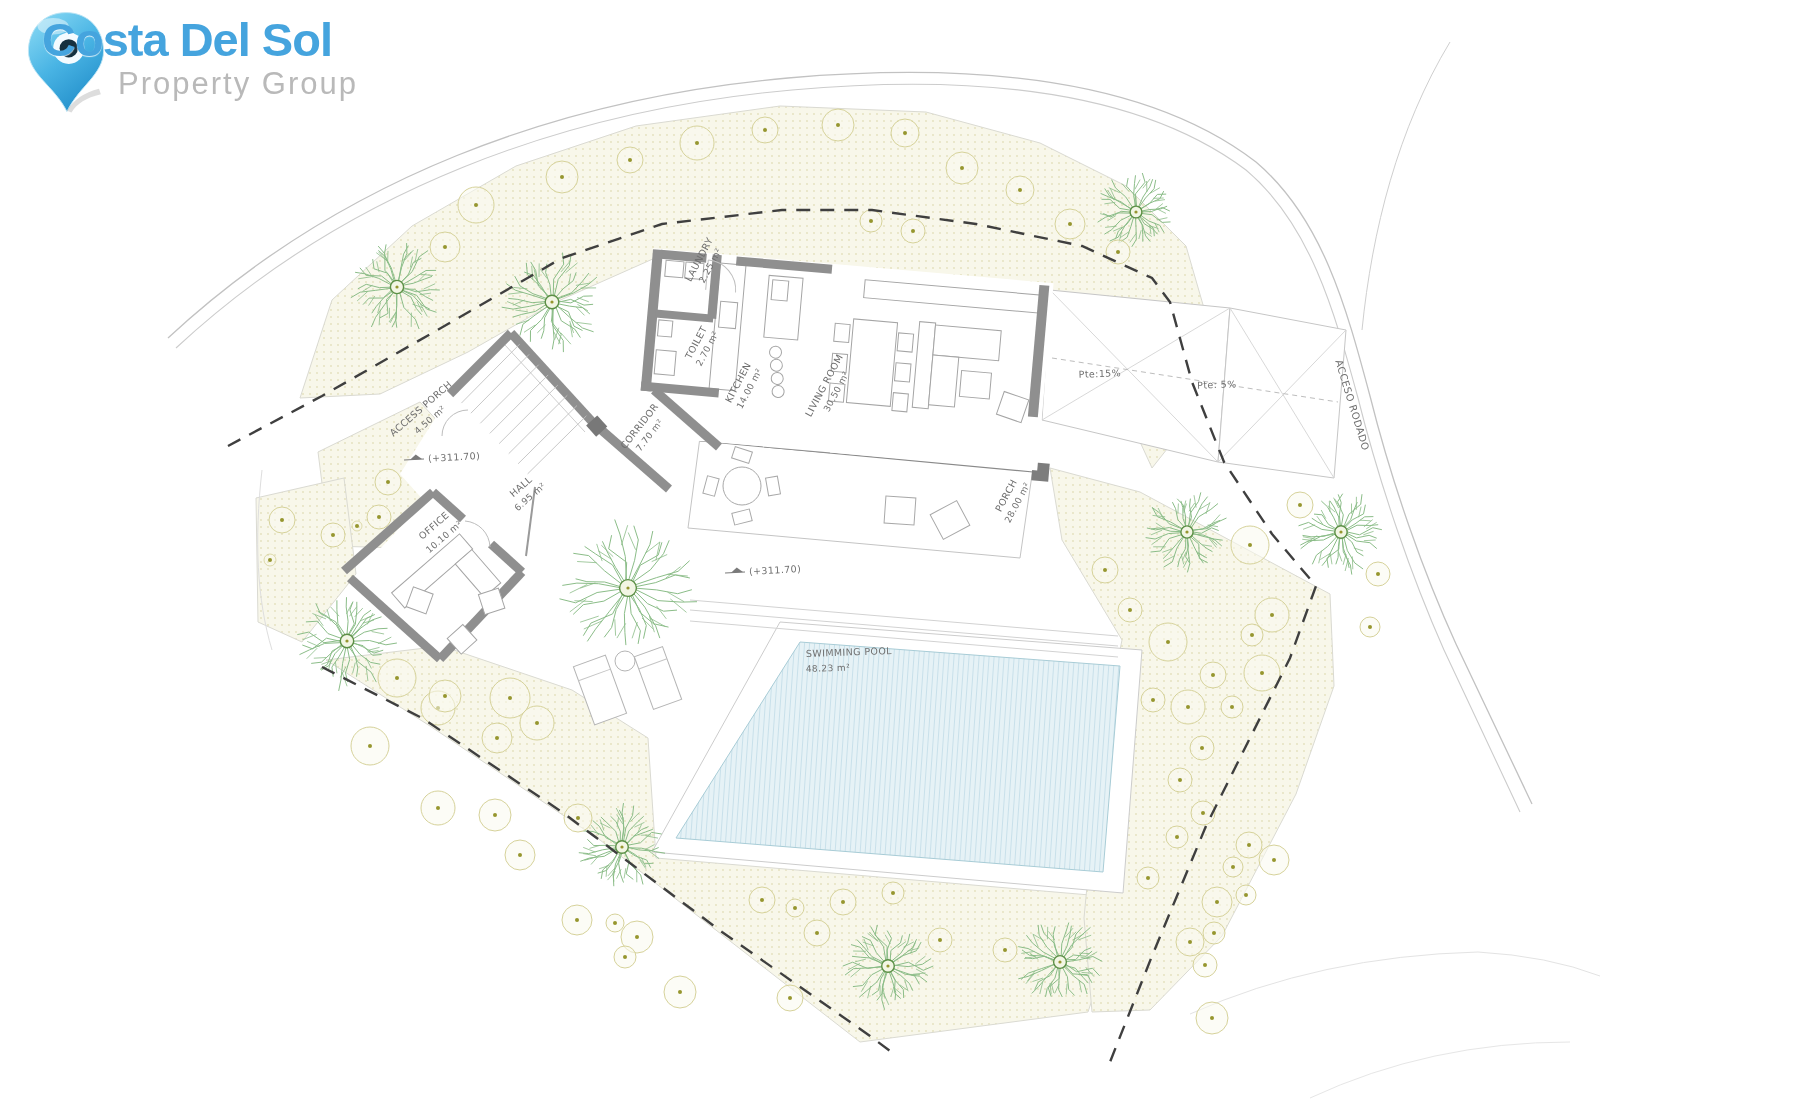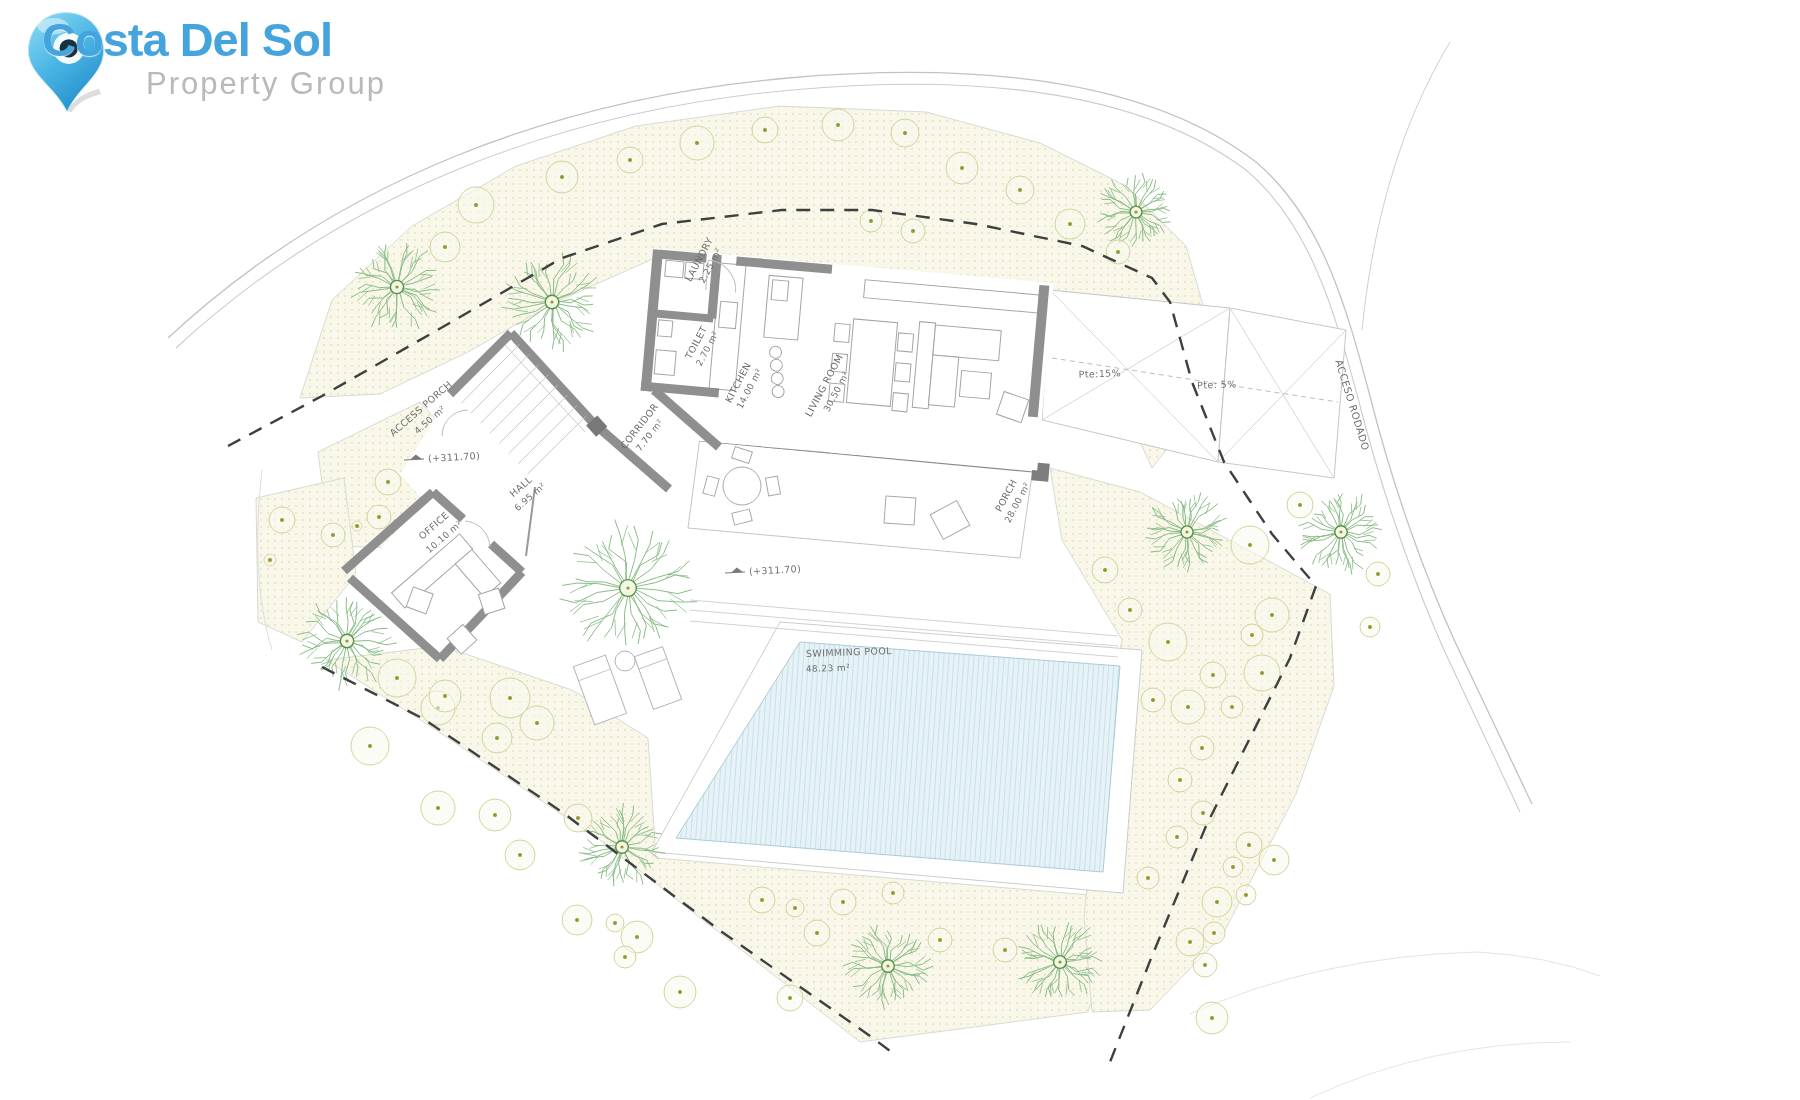--- a/index.html
+++ b/index.html
@@ -5,21 +5,21 @@
   html,body{margin:0;padding:0;background:#ffffff;}
   #stage{position:relative;width:1800px;height:1100px;background:#ffffff;overflow:hidden;
          font-family:"Liberation Sans", sans-serif;}
   #plan-svg{position:absolute;left:0;top:0;}
   .logo{position:absolute;left:6px;top:6px;width:330px;height:115px;z-index:5;}
   .logo .pin{position:absolute;left:14px;top:2px;width:92px;height:110px;}
   .brand{position:absolute;left:36px;top:6px;font-weight:700;font-size:47px;
          color:#45a4de;letter-spacing:-1px;white-space:nowrap;
          text-shadow:0 1px 1px rgba(255,255,255,.8);}
   .subtitle{position:absolute;left:112px;top:60px;font-weight:400;font-size:31px;
-         color:#b9b9b9;letter-spacing:2px;white-space:nowrap;margin-left:28px;}
+         color:#b9b9b9;letter-spacing:2px;white-space:nowrap;}
   svg text{font-family:"DejaVu Sans", sans-serif;}
 </style>
 </head>
 <body>
 
 <div id="stage">
 
   <div class="logo">
     <svg class="pin" viewBox="0 0 100 120">
       <defs>

